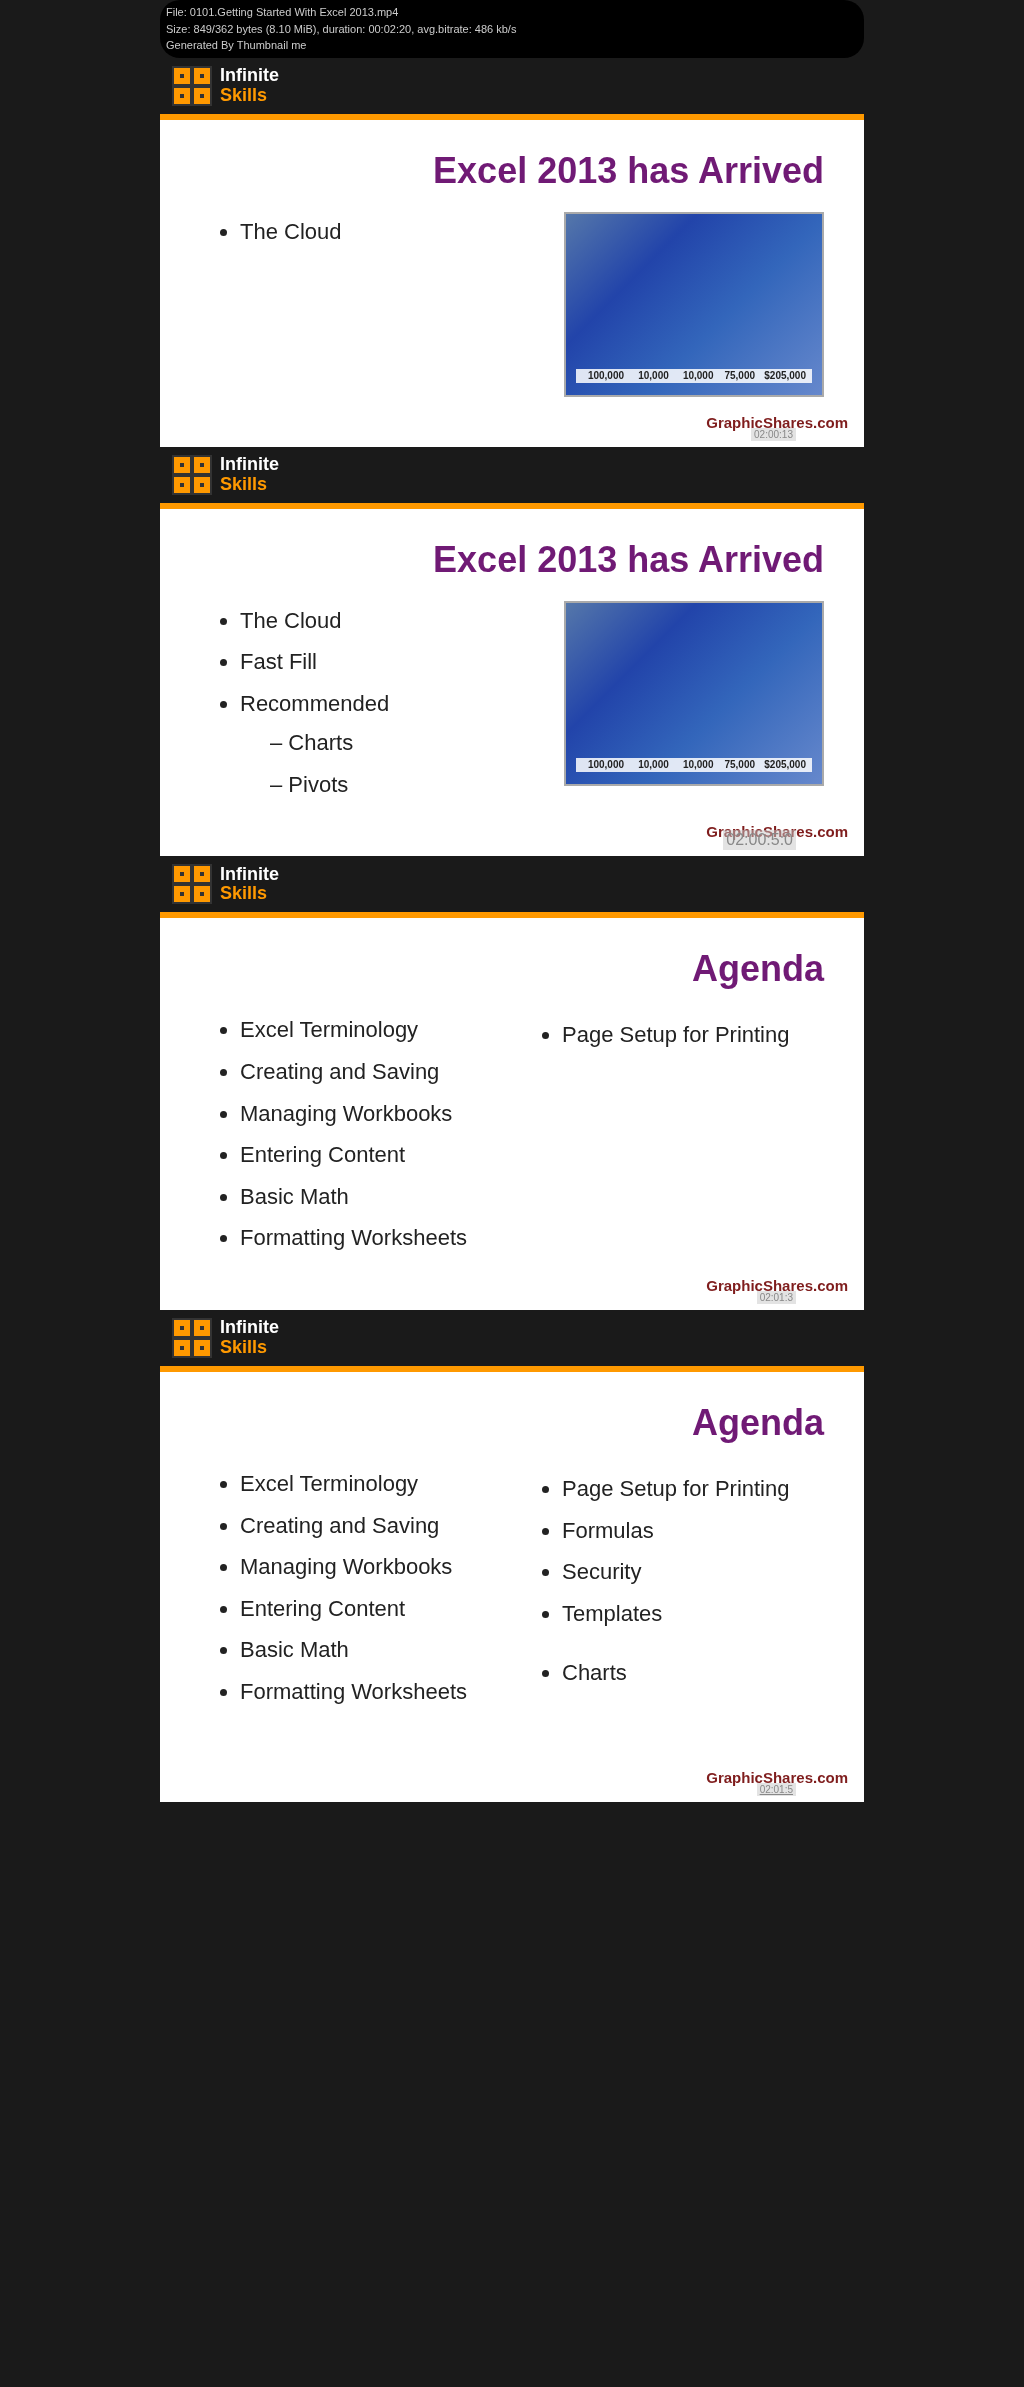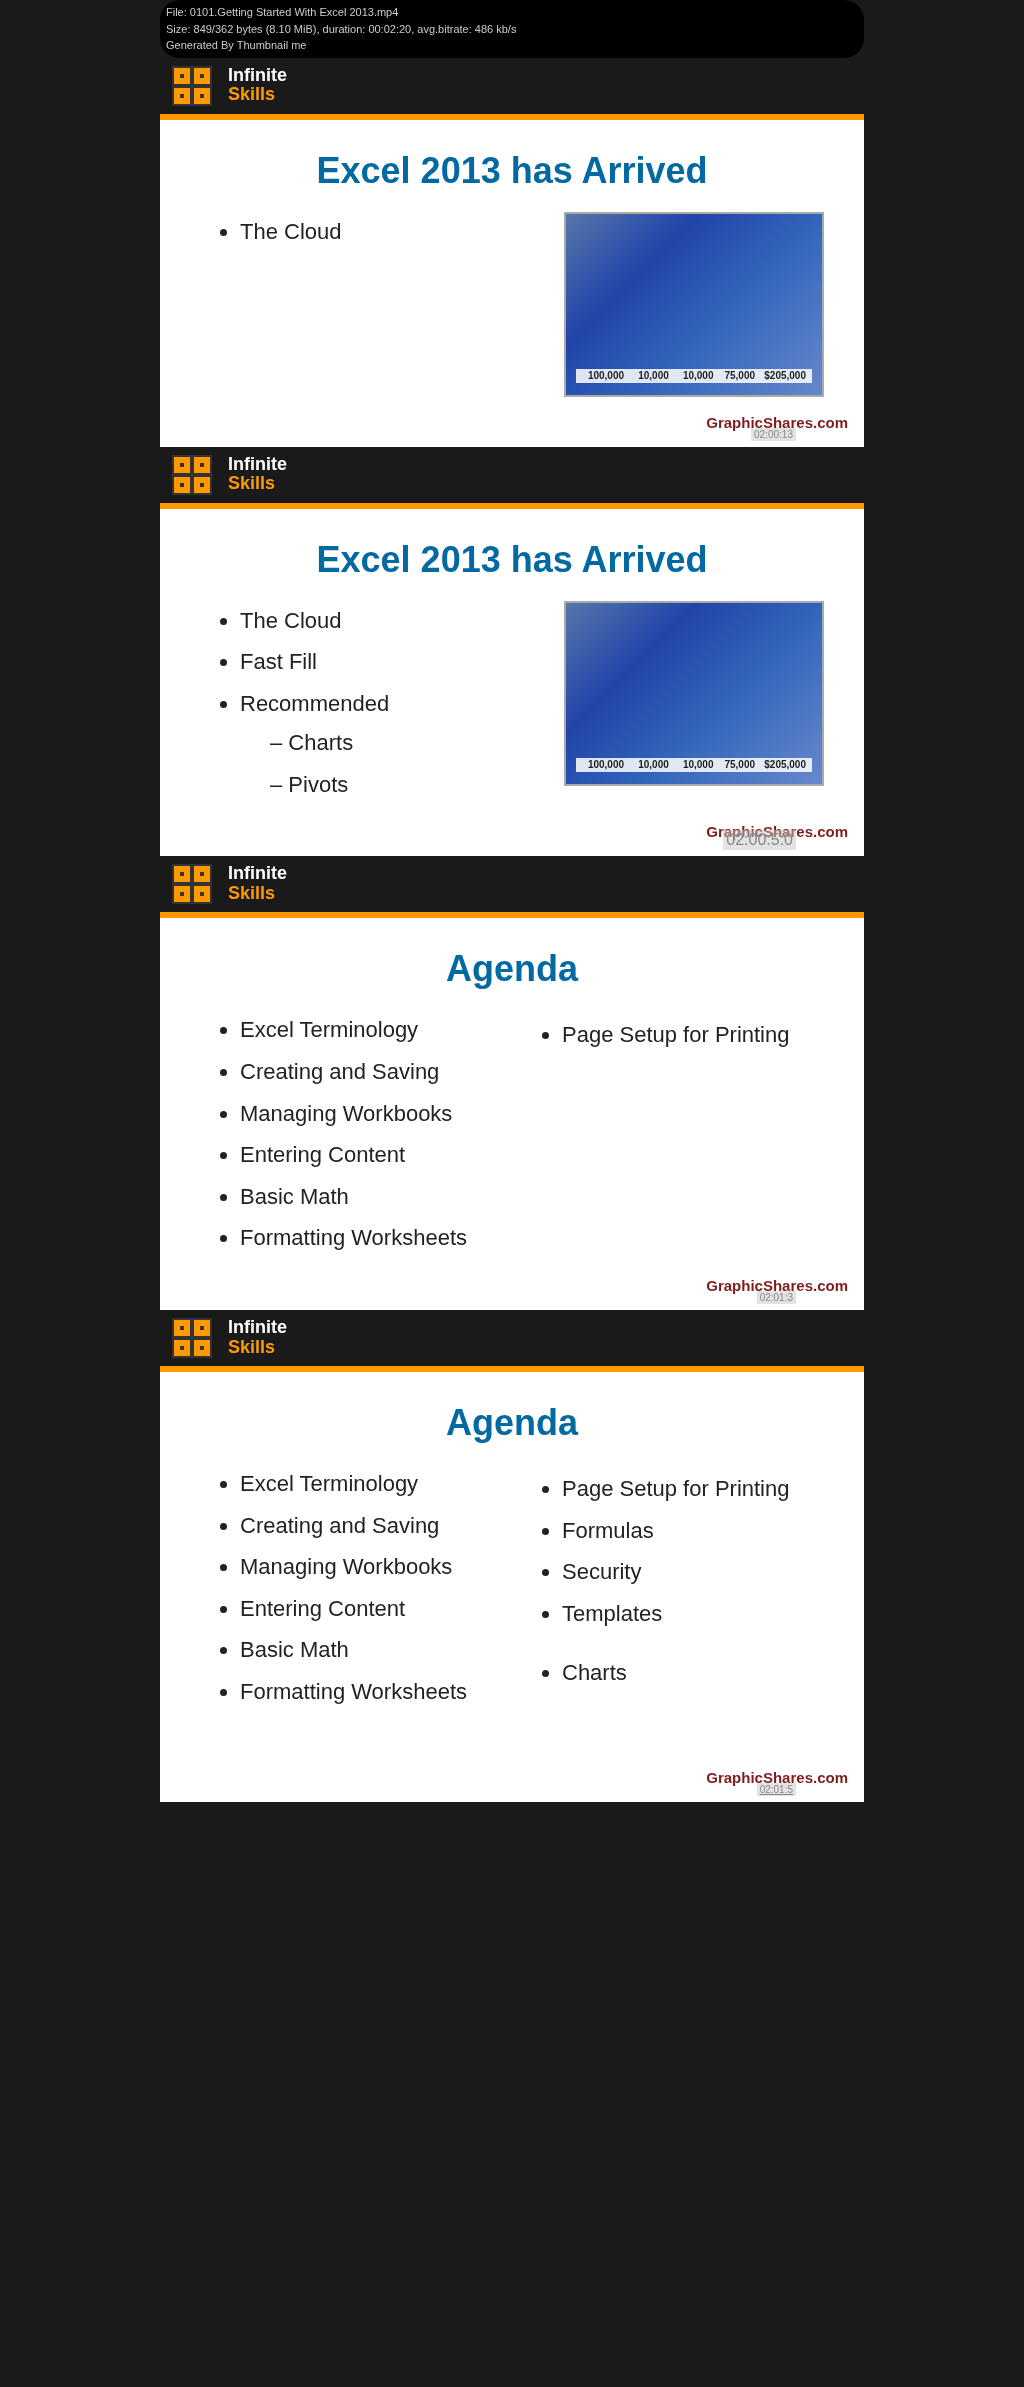--- a/index.html
+++ b/index.html
@@ -28,21 +28,22 @@
     .header-bar {
       background: #1a1a1a;
       padding: 8px 12px;
       display: flex;
       align-items: center;
       gap: 10px;
     }
 
     .logo-box {
       display: flex;
-      gap: 16px;
+      align-items: center;
+      gap: 8px;
     }
 
     .logo-icon {
       width: 40px;
       height: 40px;
     }
 
     .logo-text {
       display: flex;
       flex-direction: column;
@@ -69,24 +70,24 @@
     }
 
     .slide-content {
       background: #fff;
       padding: 30px 40px 50px 40px;
       min-height: 280px;
       position: relative;
     }
 
     .slide-title {
-      text-align: center;
+      text-align: right;
       font-size: 36px;
       font-weight: bold;
-      color: #0369a1;
+      color: #701a75;
       margin-bottom: 20px;
     }
 
     .bullet-list {
       list-style: disc;
       font-size: 22px;
       color: #222;
       padding-left: 40px;
       line-height: 1.8;
     }

